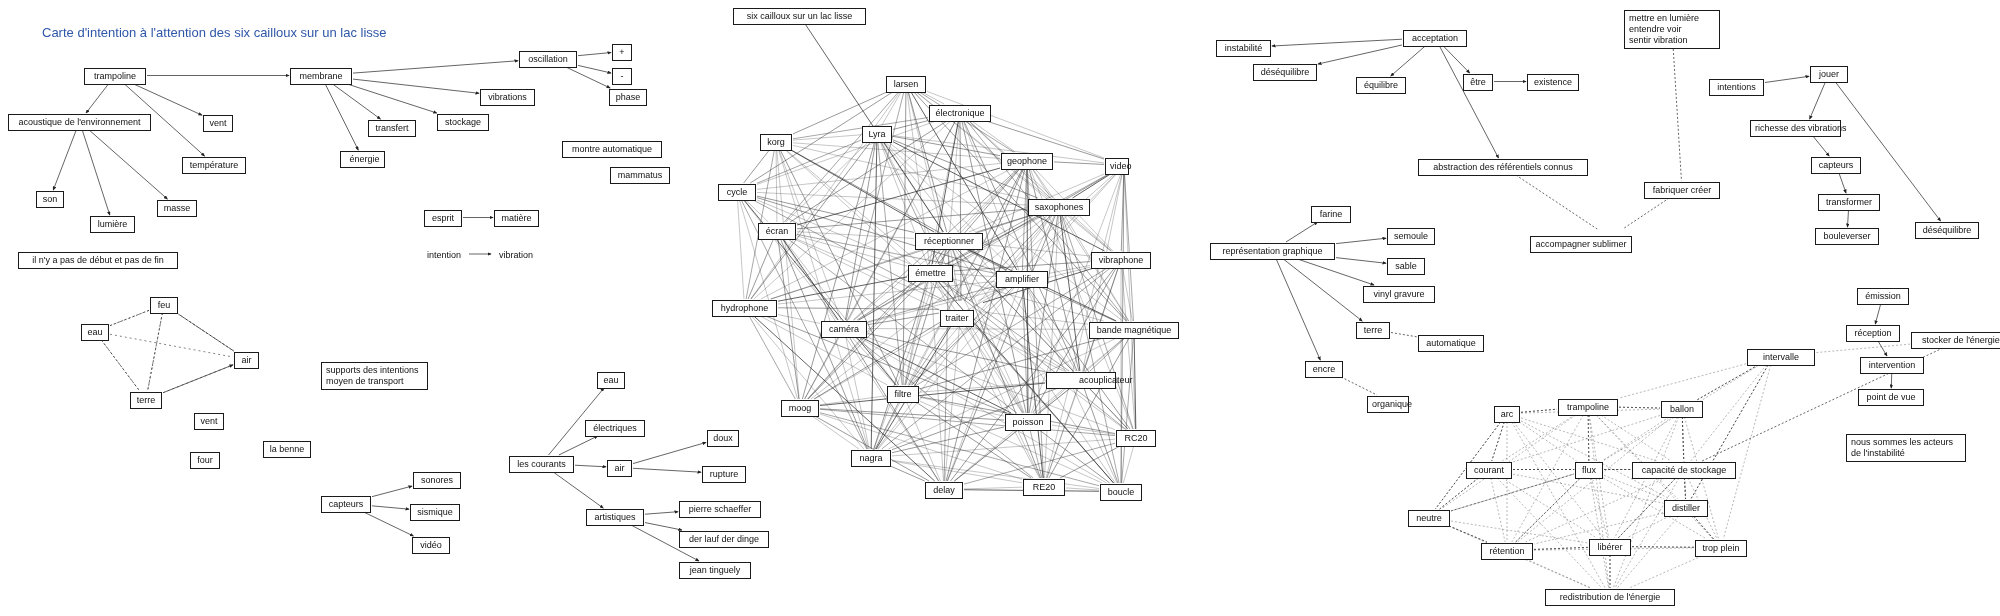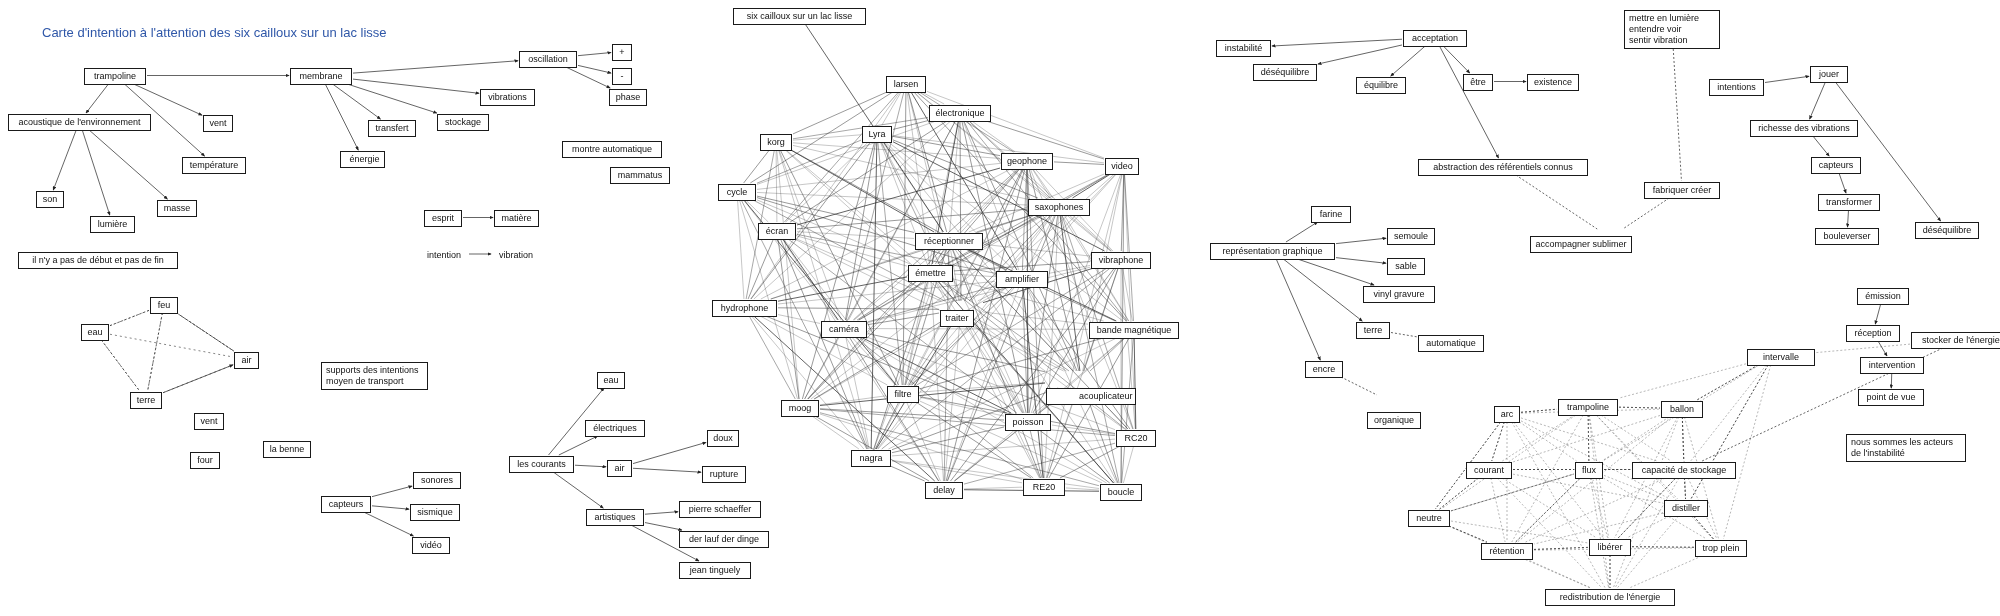--- a/index.html
+++ b/index.html
@@ -544,33 +544,33 @@
     <div class="node" style="left: 586px; top: 509px; width: 58px; min-height: 15px;">artistiques</div>
     <div class="node" style="left: 679px; top: 501px; width: 82px; min-height: 15px;">pierre schaeffer</div>
     <div class="node" style="left: 679px; top: 531px; width: 90px; min-height: 15px;">der lauf der dinge</div>
     <div class="node" style="left: 679px; top: 562px; width: 72px; min-height: 15px;">jean tinguely</div>
     <div class="node" style="left: 733px; top: 8px; width: 133px; min-height: 15px;">six cailloux sur un lac lisse</div>
     <div class="node" style="left: 886px; top: 76px; width: 40px; min-height: 15px;">larsen</div>
     <div class="node" style="left: 929px; top: 105px; width: 62px; min-height: 15px;">électronique</div>
     <div class="node" style="left: 862px; top: 126px; width: 30px; min-height: 15px;">Lyra</div>
     <div class="node" style="left: 760px; top: 134px; width: 32px; min-height: 15px;">korg</div>
     <div class="node" style="left: 1001px; top: 153px; width: 52px; min-height: 15px;">geophone</div>
-    <div class="node" style="left: 1105px; top: 158px; width: 34px; min-height: 15px;">video</div>
+    <div class="node" style="left: 1105px; top: 158px; width: 24px; min-height: 15px;">video</div>
     <div class="node" style="left: 718px; top: 184px; width: 38px; min-height: 15px;">cycle</div>
     <div class="node" style="left: 1028px; top: 199px; width: 62px; min-height: 15px;">saxophones</div>
     <div class="node" style="left: 758px; top: 223px; width: 38px; min-height: 15px;">écran</div>
     <div class="node hub" style="left: 915px; top: 233px; width: 68px; min-height: 15px;">réceptionner</div>
     <div class="node" style="left: 1091px; top: 252px; width: 60px; min-height: 15px;">vibraphone</div>
     <div class="node hub" style="left: 908px; top: 265px; width: 45px; min-height: 15px;">émettre</div>
     <div class="node hub" style="left: 996px; top: 271px; width: 52px; min-height: 15px;">amplifier</div>
     <div class="node" style="left: 712px; top: 300px; width: 65px; min-height: 15px;">hydrophone</div>
     <div class="node hub" style="left: 940px; top: 310px; width: 34px; min-height: 15px;">traiter</div>
     <div class="node" style="left: 1089px; top: 322px; width: 90px; min-height: 15px;">bande magnétique</div>
     <div class="node" style="left: 821px; top: 321px; width: 46px; min-height: 15px;">caméra</div>
-    <div class="node" style="left: 1046px; top: 388px; width: 90px; min-height: 15px; padding-left: 32px;">acouplicateur</div>
+    <div class="node" style="left: 1046px; top: 372px; width: 70px; min-height: 15px; padding-left: 32px;">acouplicateur</div>
     <div class="node" style="left: 887px; top: 386px; width: 32px; min-height: 15px;">filtre</div>
     <div class="node" style="left: 781px; top: 400px; width: 38px; min-height: 15px;">moog</div>
     <div class="node" style="left: 1005px; top: 414px; width: 46px; min-height: 15px;">poisson</div>
     <div class="node" style="left: 1116px; top: 430px; width: 40px; min-height: 15px;">RC20</div>
     <div class="node" style="left: 851px; top: 450px; width: 40px; min-height: 15px;">nagra</div>
     <div class="node" style="left: 925px; top: 482px; width: 38px; min-height: 15px;">delay</div>
     <div class="node" style="left: 1023px; top: 479px; width: 42px; min-height: 15px;">RE20</div>
     <div class="node" style="left: 1100px; top: 484px; width: 42px; min-height: 15px;">boucle</div>
     <div class="node" style="left: 1403px; top: 30px; width: 64px; min-height: 15px;">acceptation</div>
     <div class="node" style="left: 1216px; top: 40px; width: 55px; min-height: 15px;">instabilité</div>
@@ -579,34 +579,34 @@
     <div class="node" style="left: 1463px; top: 74px; width: 30px; min-height: 15px;">être</div>
     <div class="node" style="left: 1527px; top: 74px; width: 52px; min-height: 15px;">existence</div>
     <div class="node" style="left: 1418px; top: 159px; width: 170px; min-height: 15px;">abstraction des référentiels connus</div>
     <div class="node multiline" style="left: 1624px; top: 10px; width: 96px; min-height: 38px;">mettre en lumière
 entendre voir
 sentir vibration</div>
     <div class="node" style="left: 1644px; top: 182px; width: 76px; min-height: 15px;">fabriquer créer</div>
     <div class="node" style="left: 1530px; top: 230px; width: 102px; min-height: 15px; margin-top: 6px;">accompagner sublimer</div>
     <div class="node" style="left: 1709px; top: 79px; width: 55px; min-height: 15px;">intentions</div>
     <div class="node" style="left: 1810px; top: 66px; width: 38px; min-height: 15px;">jouer</div>
-    <div class="node" style="left: 1750px; top: 120px; width: 108px; min-height: 15px;">richesse des vibrations</div>
+    <div class="node" style="left: 1750px; top: 120px; width: 91px; min-height: 15px;">richesse des vibrations</div>
     <div class="node" style="left: 1811px; top: 157px; width: 50px; min-height: 15px;">capteurs</div>
     <div class="node" style="left: 1818px; top: 194px; width: 62px; min-height: 15px;">transformer</div>
     <div class="node" style="left: 1815px; top: 228px; width: 64px; min-height: 15px;">bouleverser</div>
     <div class="node" style="left: 1915px; top: 222px; width: 64px; min-height: 15px;">déséquilibre</div>
     <div class="node" style="left: 1311px; top: 206px; width: 40px; min-height: 15px;">farine</div>
     <div class="node" style="left: 1210px; top: 243px; width: 125px; min-height: 15px;">représentation graphique</div>
     <div class="node" style="left: 1387px; top: 228px; width: 48px; min-height: 15px;">semoule</div>
     <div class="node" style="left: 1387px; top: 258px; width: 38px; min-height: 15px;">sable</div>
     <div class="node" style="left: 1363px; top: 286px; width: 72px; min-height: 15px;">vinyl gravure</div>
     <div class="node" style="left: 1356px; top: 322px; width: 34px; min-height: 15px;">terre</div>
     <div class="node" style="left: 1418px; top: 335px; width: 66px; min-height: 15px;">automatique</div>
     <div class="node" style="left: 1305px; top: 361px; width: 38px; min-height: 15px;">encre</div>
-    <div class="node" style="left: 1367px; top: 412px; width: 54px; min-height: 15px;">organique</div>
+    <div class="node" style="left: 1367px; top: 396px; width: 42px; min-height: 15px;">organique</div>
     <div class="node" style="left: 1857px; top: 288px; width: 52px; min-height: 15px;">émission</div>
     <div class="node" style="left: 1846px; top: 325px; width: 54px; min-height: 15px;">réception</div>
     <div class="node" style="left: 1860px; top: 357px; width: 64px; min-height: 15px;">intervention</div>
     <div class="node" style="left: 1858px; top: 389px; width: 66px; min-height: 15px;">point de vue</div>
     <div class="node multiline" style="left: 1846px; top: 434px; width: 120px; min-height: 26px;">nous sommes les acteurs
 de l'instabilité</div>
     <div class="node" style="left: 1911px; top: 332px; width: 100px; min-height: 15px;">stocker de l'énergie</div>
     <div class="node" style="left: 1747px; top: 349px; width: 68px; min-height: 15px;">intervalle</div>
     <div class="node" style="left: 1494px; top: 406px; width: 26px; min-height: 15px;">arc</div>
     <div class="node" style="left: 1558px; top: 399px; width: 60px; min-height: 15px;">trampoline</div>

